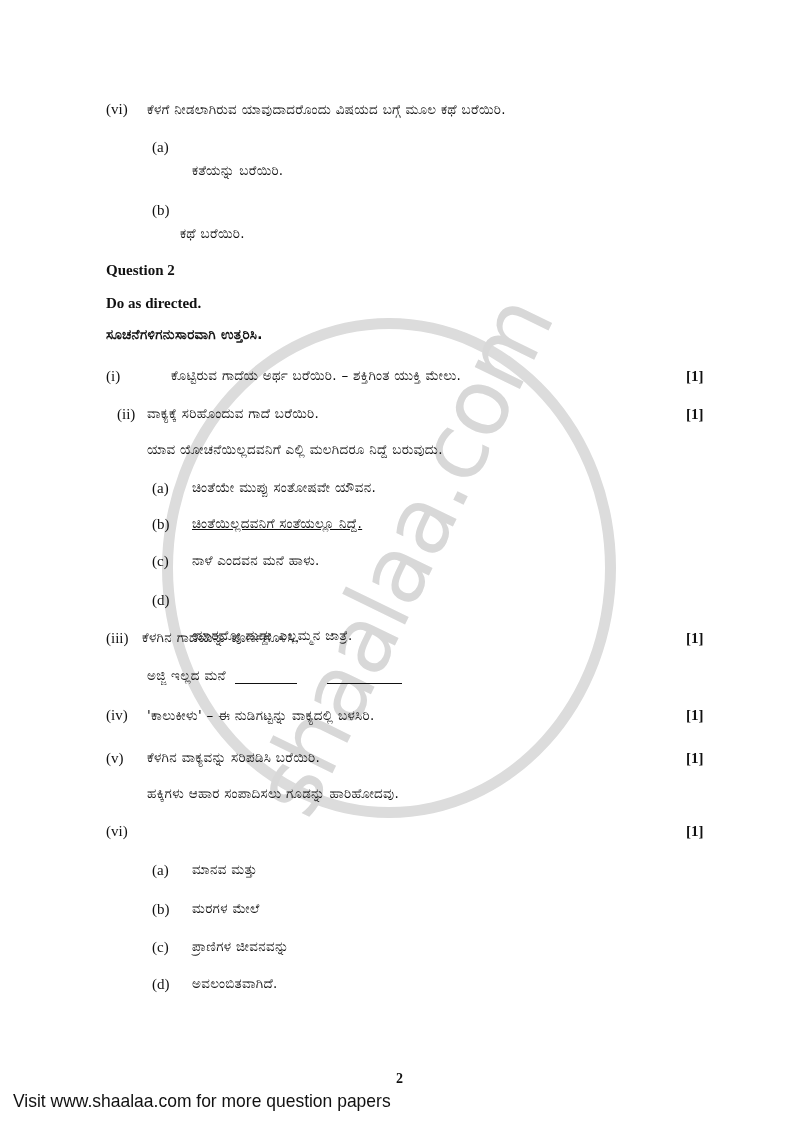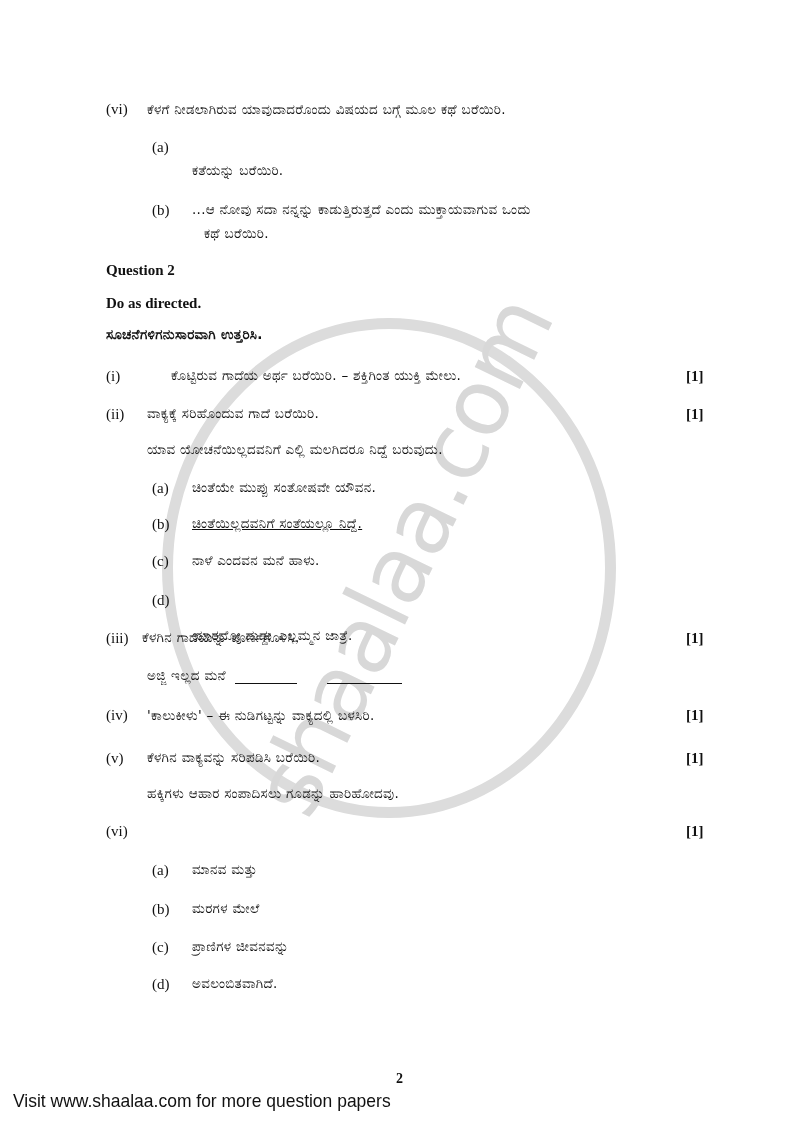--- a/index.html
+++ b/index.html
@@ -34,32 +34,31 @@
 
 <div class="content">
 
   <div class="num" style="left:106px; top:100px;">(vi)</div>
   <div class="line kn" style="left:147px; top:100px;">ಕೆಳಗೆ ನೀಡಲಾಗಿರುವ ಯಾವುದಾದರೊಂದು ವಿಷಯದ ಬಗ್ಗೆ ಮೂಲ ಕಥೆ ಬರೆಯಿರಿ.</div>
 
   <div class="num" style="left:152px; top:138px;">(a)</div>
   <div class="line kn" style="left:192px; top:161px;">ಕತೆಯನ್ನು ಬರೆಯಿರಿ.</div>
 
   <div class="num" style="left:152px; top:201px;">(b)</div>
-  <div class="line kn" style="left:192px; top:200px;">...ಆ ನೋವು ಸದಾ ನನ್ನನ್ನು ಕಾಡುತ್ತಿರುತ್ತದೆ ಎಂದು ಮುಕ್ತಾಯವಾಗುವ ಒಂದು</div>
-  <div class="line kn" style="left:204px; top:224px;">ಕಥೆ ಬರೆಯಿರಿ.</div>
+  <div class="line kn" style="left:180px; top:224px;">ಕಥೆ ಬರೆಯಿರಿ.</div>
 
   <div class="line bold" style="left:106px; top:261px;">Question 2</div>
   <div class="line bold" style="left:106px; top:294px;">Do as directed.</div>
   <div class="line kn bold" style="left:106px; top:325px;">ಸೂಚನೆಗಳಿಗನುಸಾರವಾಗಿ ಉತ್ತರಿಸಿ.</div>
 
   <div class="num" style="left:106px; top:367px;">(i)</div>
   <div class="line kn" style="left:147px; top:366px;margin-left:24px;">ಕೊಟ್ಟಿರುವ ಗಾದೆಯ ಅರ್ಥ ಬರೆಯಿರಿ. – ಶಕ್ತಿಗಿಂತ ಯುಕ್ತಿ ಮೇಲು.</div>
   <div class="marks" style="top:367px;">[1]</div>
 
-  <div class="num" style="left:106px; top:405px;text-align:center;">(ii)</div>
+  <div class="num" style="left:117px; top:405px;text-align:center;">(ii)</div>
   <div class="line kn" style="left:147px; top:404px;">ವಾಕ್ಯಕ್ಕೆ ಸರಿಹೊಂದುವ ಗಾದೆ ಬರೆಯಿರಿ.</div>
   <div class="marks" style="top:405px;">[1]</div>
   <div class="line kn" style="left:147px; top:440px;">ಯಾವ ಯೋಚನೆಯಿಲ್ಲದವನಿಗೆ  ಎಲ್ಲಿ ಮಲಗಿದರೂ ನಿದ್ದೆ ಬರುವುದು.</div>
 
   <div class="num" style="left:152px; top:479px;">(a)</div>
   <div class="line kn" style="left:192px; top:478px;">ಚಿಂತೆಯೇ ಮುಪ್ಪು ಸಂತೋಷವೇ ಯೌವನ.</div>
   <div class="num" style="left:152px; top:515px;">(b)</div>
   <div class="line kn" style="left:192px; top:514px;text-decoration:underline;">ಚಿಂತೆಯಿಲ್ಲದವನಿಗೆ  ಸಂತೆಯಲ್ಲೂ ನಿದ್ದೆ.</div>
   <div class="num" style="left:152px; top:552px;">(c)</div>
   <div class="line kn" style="left:192px; top:551px;">ನಾಳೆ ಎಂದವನ ಮನೆ ಹಾಳು.</div>

